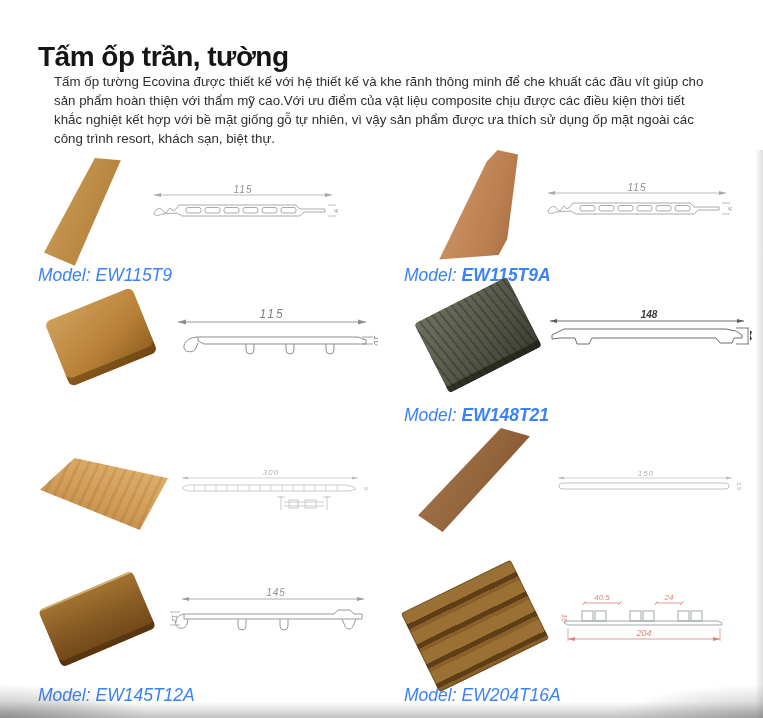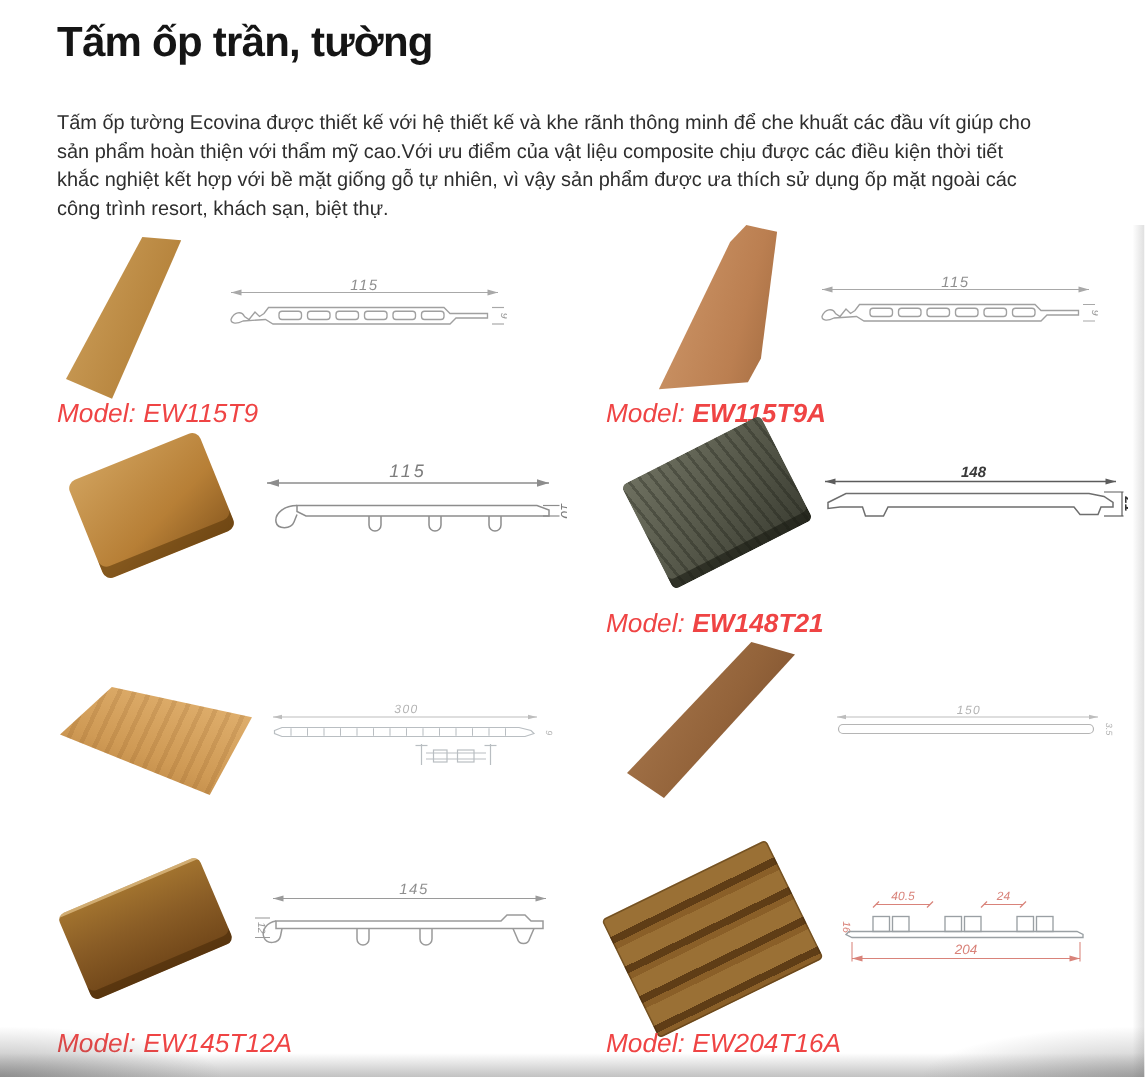--- a/index.html
+++ b/index.html
@@ -6,37 +6,37 @@
   body{
     width:763px;height:718px;position:relative;overflow:hidden;
     background:#ffffff;
     font-family:"Liberation Sans","DejaVu Sans",sans-serif;
     color:#222;
   }
   .page{position:absolute;inset:0;}
 
   
   .title{
-    position:absolute;left:38px;top:12px;
+    position:absolute;left:38px;top:41px;
     font-size:28px;font-weight:700;color:#151515;letter-spacing:-0.5px;
   }
   .desc{
-    position:absolute;left:38px;top:72px;width:662px;
+    position:absolute;left:54px;top:72px;width:662px;
     font-size:13.3px;line-height:1.44;color:#2e2e2e;
   }
 
   
   .grid{
     position:absolute;left:30px;top:148px;width:733px;
     display:grid;grid-template-columns:366px 353px;grid-auto-rows:140px;font-style:italic;
   }
   .product{position:relative;}
   .model-label{
     position:absolute;left:8px;bottom:2px;
-    font-size:17.5px;color:#ef4444;white-space:nowrap;
+    font-size:17.5px;color:#3b82f6;white-space:nowrap;
   }
   .model-label .model{margin-left:5px;}
   .model-label .model.bold{font-weight:700;margin-top:32px;}
 
   .photo{position:absolute;}
   .draw{position:absolute;}
   svg text{font-family:"Liberation Sans","DejaVu Sans",sans-serif;}
 
   
   .p0{left:14px;top:10px;width:96px;height:110px;

